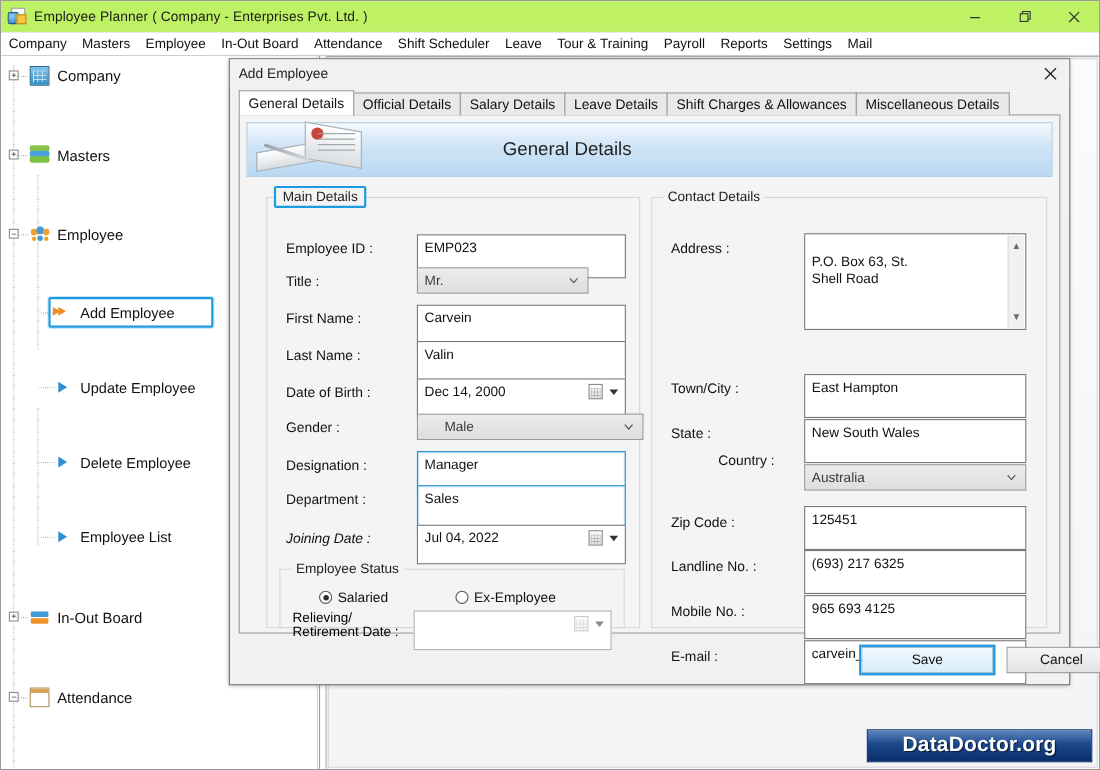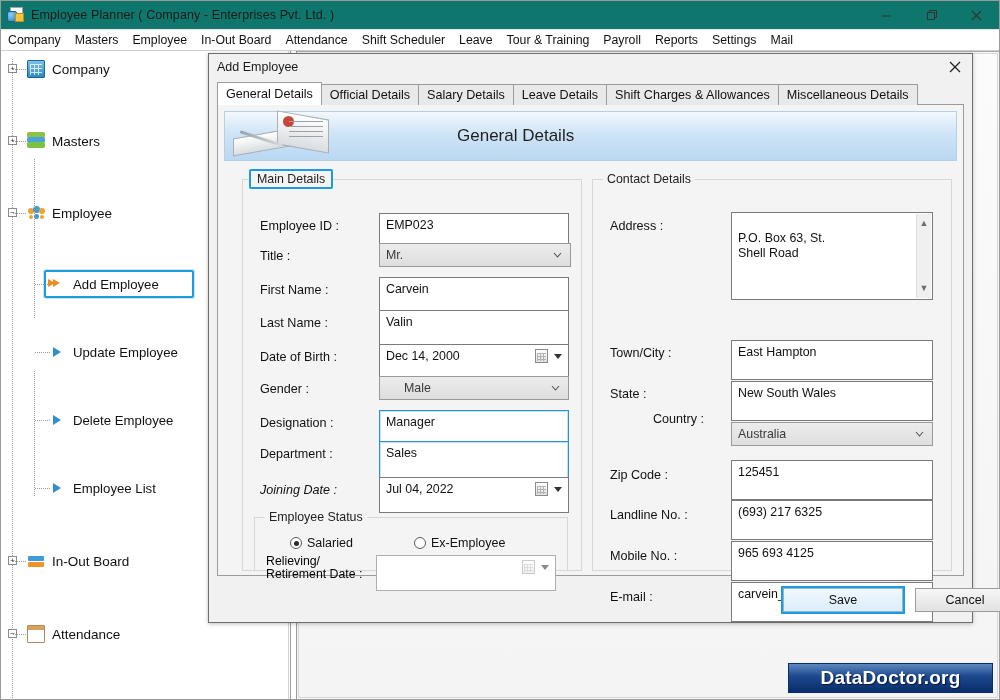--- a/index.html
+++ b/index.html
@@ -14,21 +14,21 @@
   
   #app-window {
     position:absolute; inset:0;
     background:#ffffff;
     border:1px solid #9a9a9a;
   }
 
   
   #titlebar {
     position:absolute; top:0; left:0; right:0; height:29px;
-    background:#0f766e;
+    background:#bef264;
     border-bottom:1px solid #e8e8e8;
     display:flex; align-items:center;
   }
   #app-icon {
     width:18px; height:18px; margin-left:6px; margin-right:6px;
     position:relative; flex:0 0 auto;
   }
   #app-icon .sheet {
     position:absolute; left:3px; top:1px; width:13px; height:15px;
     background:linear-gradient(#fdfdfd,#e4e4e4); border:1px solid #9aa6b0;
@@ -507,21 +507,21 @@
         </div>
 
         <div class="field-row" style="left:42px; top:114px; width:320px;">
           <div class="field-label" style="width:110px;">Employee ID :</div>
         </div>
         <div class="inp" style="position:absolute; left:161px; top:108px; width:190px;">EMP023</div>
 
         <div class="field-row" style="left:42px; top:144px;">
           <div class="field-label">Title :</div>
         </div>
-        <div class="combo" style="position:absolute; left:161px; top:138px; width:192px;">
+        <div class="combo" style="position:absolute; left:161px; top:138px; width:156px;">
           <span>Mr.</span>
           <svg class="chev" viewBox="0 0 9 6">
             <path d="M1 1 L4.5 5 L8 1" fill="none" stroke="#555" stroke-width="1.1"></path>
           </svg>
         </div>
 
         <div class="field-row" style="left:42px; top:178px;">
           <div class="field-label">First Name :</div>
         </div>
         <div class="inp" style="position:absolute; left:161px; top:172px; width:190px;">Carvein</div>
@@ -536,21 +536,21 @@
         </div>
         <div class="datebox" style="position:absolute; left:161px; top:239px; width:190px;">
           <span>Dec 14, 2000</span>
           <span class="calico"></span>
           <span class="dchev"></span>
         </div>
 
         <div class="field-row" style="left:42px; top:277px;">
           <div class="field-label">Gender :</div>
         </div>
-        <div class="combo" style="position:absolute; left:161px; top:271px; width:190px;padding-left:24px;">
+        <div class="combo" style="position:absolute; left:161px; top:271px; width:206px;padding-left:24px;">
           <span>Male</span>
           <svg class="chev" viewBox="0 0 9 6">
             <path d="M1 1 L4.5 5 L8 1" fill="none" stroke="#555" stroke-width="1.1"></path>
           </svg>
         </div>
 
         <div class="field-row" style="left:42px; top:311px;">
           <div class="field-label">Designation :</div>
         </div>
         <div class="inp focus" style="position:absolute; left:161px; top:305px; width:190px;">Manager</div>

